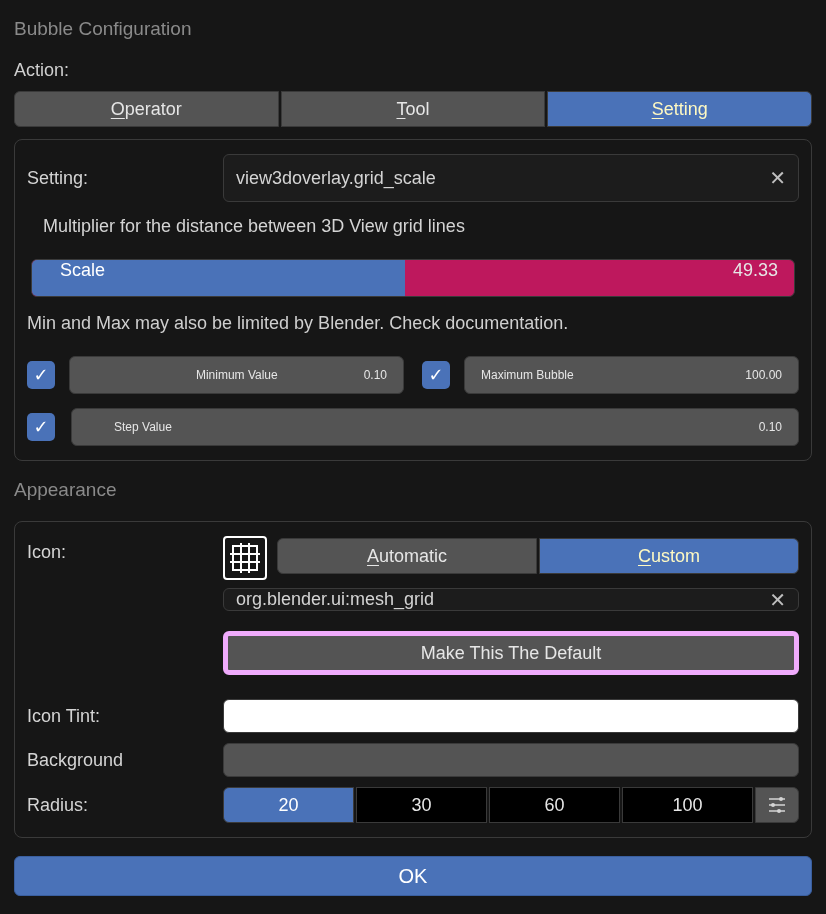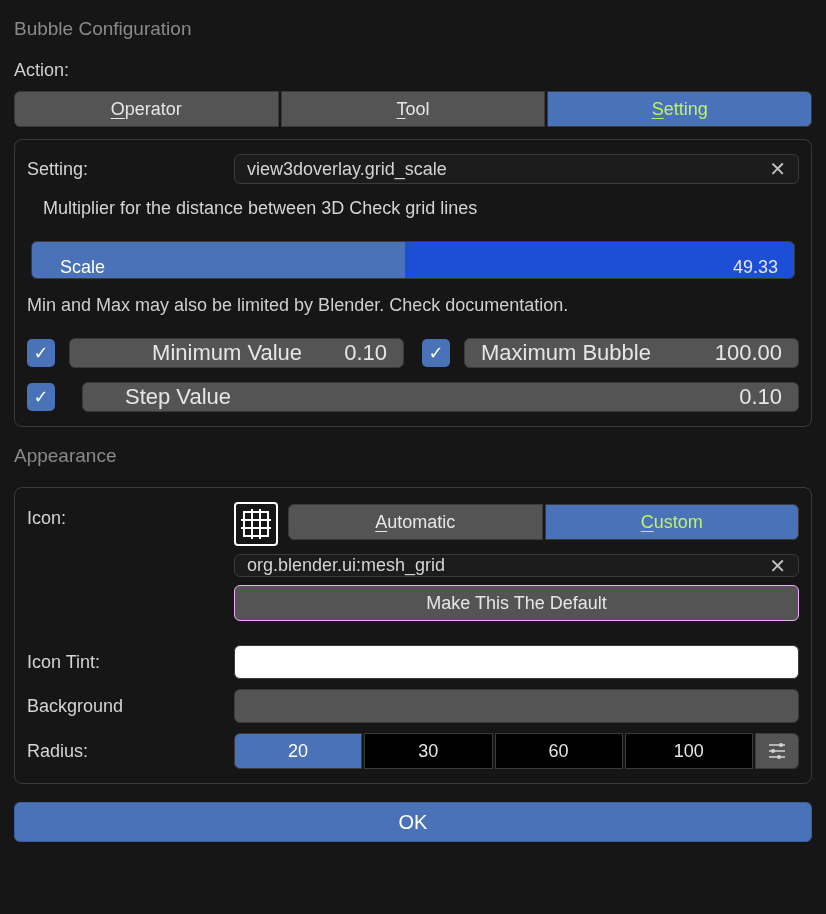--- a/index.html
+++ b/index.html
@@ -37,41 +37,41 @@
     height: 36px;
     display: flex;
     align-items: center;
     justify-content: center;
     font-size: 18px;
     cursor: pointer;
     border: 1px solid #3a3a3a;
   }
   .seg-btn:first-child { border-top-left-radius: 6px; border-bottom-left-radius: 6px; }
   .seg-btn:last-child  { border-top-right-radius: 6px; border-bottom-right-radius: 6px; }
-  .seg-btn.active { background: #4a72b8; color: #bef264; }
+  .seg-btn.active { background: #4a72b8; color: #fef9c3; }
   .seg-btn .ul { text-decoration: underline; text-underline-offset: 3px; }
 
   .framed {
     border: 1px solid #3a3a3a;
     border-radius: 8px;
     padding: 14px 12px 14px 12px;
     margin-bottom: 18px;
   }
 
-  .row { display: flex; align-items: center; gap: 27px; margin-bottom: 14px; }
+  .row { display: flex; align-items: center; gap: 16px; margin-bottom: 14px; }
   .row:last-child { margin-bottom: 0; }
 
   .field-label { width: 180px; color: #d4d4d4; font-size: 18px; }
 
   .text-input {
     flex: 1;
     background: #1c1c1c;
     border: 1px solid #3a3a3a;
     border-radius: 6px;
-    height: 30px;
+    height: 48px;
     display: flex;
     align-items: center;
     padding: 0 12px;
     color: #d4d4d4;
     font-size: 18px;
     position: relative;
   }
   .text-input .clear {
     position: absolute;
     right: 12px;
@@ -80,26 +80,26 @@
     color: #bfbfbf;
     font-size: 20px;
     cursor: pointer;
     line-height: 1;
   }
 
   .desc { color: #d4d4d4; font-size: 18px; margin: 10px 6px 22px 16px; }
   .note { color: #cfcfcf; font-size: 18px; margin: 16px 0 22px 0; }
 
   .slider-bar {
-    background: #1d4ed8;
+    background: #be185d;
     border: 1px solid #3a3a3a;
     border-radius: 6px;
     height: 38px;
     display: flex;
-    align-items: flex-end;
+    align-items: flex-start;
     position: relative;
     overflow: hidden;
     margin: 0 4px 10px 4px;
   }
   .slider-fill {
     position: absolute;
     left: 0; top: 0; bottom: 0;
     background: #4a72b8;
   }
   .slider-label {
@@ -125,52 +125,53 @@
     display: flex; align-items: center; justify-content: center;
     color: #ffffff;
     font-size: 18px;
     flex-shrink: 0;
   }
   .num-field {
     flex: 1;
     background: #545454;
     border: 1px solid #3a3a3a;
     border-radius: 6px;
-    height: 30px;
+    height: 38px;
     display: flex;
     align-items: center;
     padding: 0 16px;
     color: #e6e6e6;
-    font-size: 22px;
+    font-size: 12px;
   }
   .num-field .nf-label { }
   .num-field .nf-val { margin-left: auto; }
   .num-field.center .nf-label { margin: 0 auto; transform: translateX(24px); }
   .num-field.center .nf-val { margin-left: 0; }
 
   .pair-row { display: flex; gap: 18px; align-items: center; }
   .pair-row .half { display: flex; align-items: center; gap: 14px; flex: 1; }
 
   .icon-preview {
     width: 44px; height: 44px;
     border: 2px solid #ffffff;
     border-radius: 4px;
     display: flex; align-items: center; justify-content: center;
     flex-shrink: 0;
   }
 
   .btn {
     background: #545454;
-    border: 1px solid #f0abfc;
-    border-radius: 6px;
-    height: 36px;
+    border: 5px solid #f0abfc;
+    border-radius: 6px;
+    height: 44px;
     display: flex; align-items: center; justify-content: center;
     color: #e6e6e6;
     font-size: 18px;
     cursor: pointer;
+    margin-top: 12px;
   }
 
   .color-swatch {
     flex: 1; height: 34px; border-radius: 6px; border: 1px solid #3a3a3a;
   }
 
   .radius-group { display: flex; gap: 2px; flex: 1; align-items: center; }
   .radius-btn {
     flex: 1;
     background: #000000;
@@ -227,21 +228,21 @@
 
   <div class="framed">
     <div class="row">
       <div class="field-label">Setting:</div>
       <div class="text-input">
         <span>view3doverlay.grid_scale</span>
         <span class="clear">✕</span>
       </div>
     </div>
 
-    <div class="desc">Multiplier for the distance between 3D Check grid lines</div>
+    <div class="desc">Multiplier for the distance between 3D View grid lines</div>
 
     <div class="slider-bar">
       <div class="slider-fill" style="width:49%"></div>
       <div class="slider-label">Scale</div>
       <div class="slider-value">49.33</div>
     </div>
 
     <div class="note">Min and Max may also be limited by Blender. Check documentation.</div>
 
     <div class="pair-row" style="margin-bottom:14px;">

